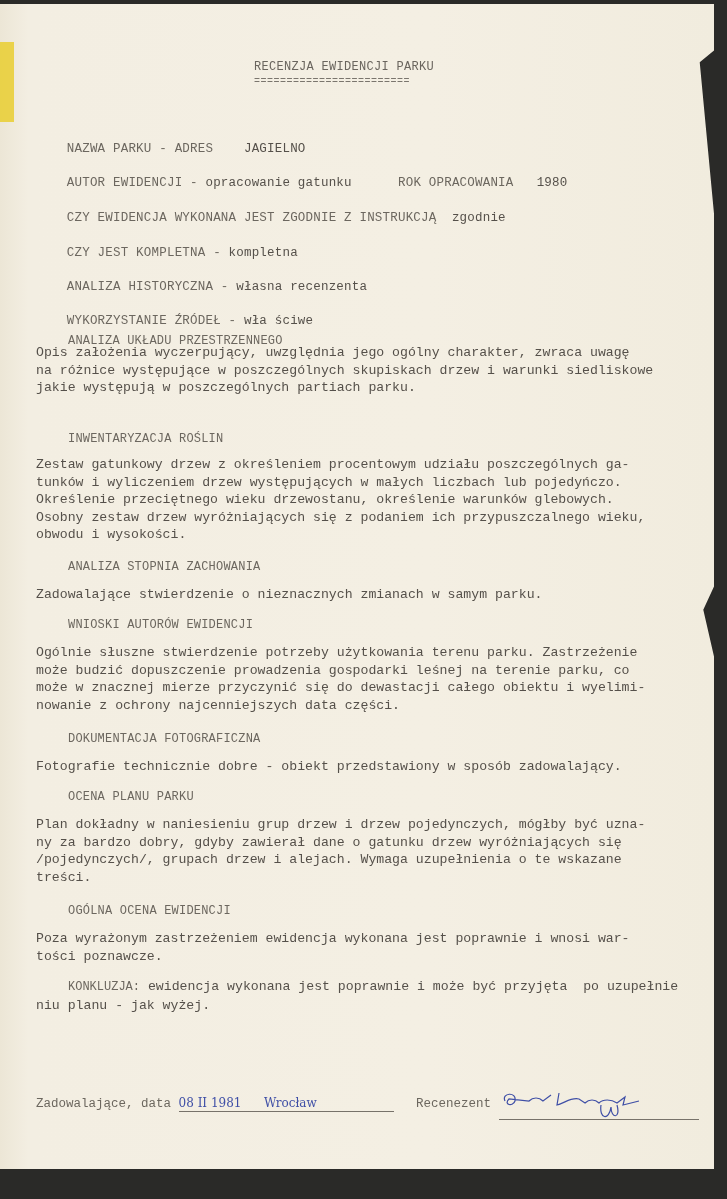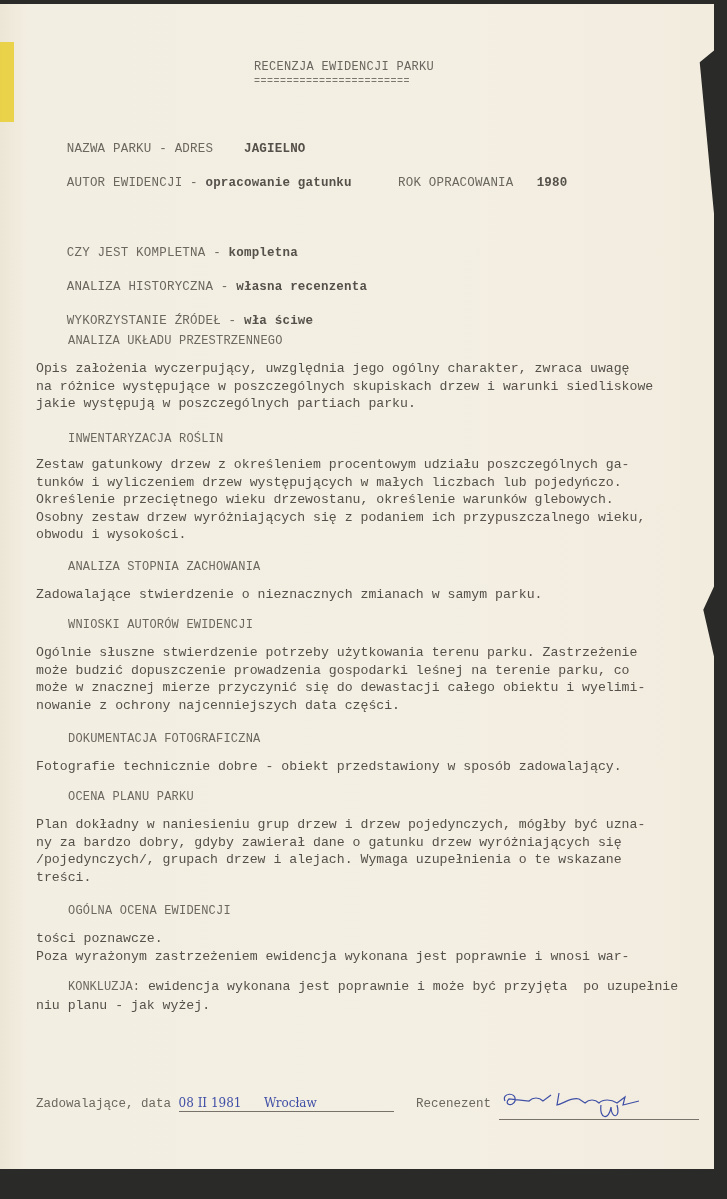--- a/index.html
+++ b/index.html
@@ -25,21 +25,21 @@
   }
   .title {
     position: absolute; left: 254px; top: 56px;
     font-size: 12px; color: #6a655e; letter-spacing: 0.3px;
   }
   .title-rule {
     position: absolute; left: 254px; top: 72px;
     font-size: 10px; color: #7a756d; letter-spacing: 0.5px;
   }
   .field { font-size: 12.5px; color: #6c675f; }
-  .field .val { color: #55504a; font-weight: bold; }
+  .field .val { color: #55504a; }
   .section-head { font-size: 12px; color: #6c675f; margin-left: 32px; }
   .para {
     position: absolute; left: 36px; width: 680px;
     font-size: 13.2px; color: #55504a; line-height: 17.5px;
     white-space: pre;
   }
   .conclusion-text { text-underline-offset: 3px; }
   .sig-row { position: absolute; left: 36px; top: 1085px; font-size: 12.5px; color: #6c675f; white-space: pre; }
   .hand { font-family: "DejaVu Serif", serif; color: #3f4fa6; font-size: 12px; }
   .blank {
@@ -54,49 +54,52 @@
 
   <div class="title">RECENZJA EWIDENCJI PARKU</div>
   <div class="title-rule">========================</div>
 
   <div class="line field" style="top:124px">
     <span>NAZWA PARKU - ADRES</span><span>    </span><span class="val">JAGIELNO</span>
   </div>
   <div class="line field" style="top:158px">
     <span>AUTOR EWIDENCJI -</span> <span class="val">opracowanie gatunku</span><span>      </span><span>ROK OPRACOWANIA</span><span>   </span><span class="val">1980</span>
   </div>
+  <div class="line field" style="top:193px">
+    <span>CZY EWIDENCJA WYKONANA JEST ZGODNIE Z INSTRUKCJĄ</span>  <span class="val">zgodnie</span>
+  </div>
   <div class="line field" style="top:228px">
     <span>CZY JEST KOMPLETNA -</span> <span class="val">kompletna</span>
   </div>
   <div class="line field" style="top:262px">
     <span>ANALIZA HISTORYCZNA -</span> <span class="val">własna recenzenta</span>
   </div>
   <div class="line field" style="top:296px">
     <span>WYKORZYSTANIE ŹRÓDEŁ -</span> <span class="val">wła ściwe</span>
   </div>
 
   <div class="line section-head" style="top:330px">ANALIZA UKŁADU PRZESTRZENNEGO</div>
-  <div class="para" style="top:356px"><div>Opis założenia wyczerpujący, uwzględnia jego ogólny charakter, zwraca uwagę</div><div>na różnice występujące w poszczególnych skupiskach drzew i warunki siedliskowe</div><div>jakie występują w poszczególnych partiach parku.</div></div>
+  <div class="para" style="top:340px"><div>Opis założenia wyczerpujący, uwzględnia jego ogólny charakter, zwraca uwagę</div><div>na różnice występujące w poszczególnych skupiskach drzew i warunki siedliskowe</div><div>jakie występują w poszczególnych partiach parku.</div></div>
 
   <div class="line section-head" style="top:428px">INWENTARYZACJA ROŚLIN</div>
   <div class="para" style="top:452px"><div>Zestaw gatunkowy drzew z określeniem procentowym udziału poszczególnych ga-</div><div>tunków i wyliczeniem drzew występujących w małych liczbach lub pojedyńczo.</div><div>Określenie przeciętnego wieku drzewostanu, określenie warunków glebowych.</div><div>Osobny zestaw drzew wyróżniających się z podaniem ich przypuszczalnego wieku,</div><div>obwodu i wysokości.</div></div>
 
   <div class="line section-head" style="top:556px">ANALIZA STOPNIA ZACHOWANIA</div>
   <div class="para" style="top:582px"><div>Zadowalające stwierdzenie o nieznacznych zmianach w samym parku.</div></div>
 
   <div class="line section-head" style="top:614px">WNIOSKI AUTORÓW EWIDENCJI</div>
   <div class="para" style="top:640px"><div>Ogólnie słuszne stwierdzenie potrzeby użytkowania terenu parku. Zastrzeżenie</div><div>może budzić dopuszczenie prowadzenia gospodarki leśnej na terenie parku, co</div><div>może w znacznej mierze przyczynić się do dewastacji całego obiektu i wyelimi-</div><div>nowanie z ochrony najcenniejszych data części.</div></div>
 
   <div class="line section-head" style="top:728px">DOKUMENTACJA FOTOGRAFICZNA</div>
   <div class="para" style="top:754px"><div>Fotografie technicznie dobre - obiekt przedstawiony w sposób zadowalający.</div></div>
 
   <div class="line section-head" style="top:786px">OCENA PLANU PARKU</div>
   <div class="para" style="top:812px"><div>Plan dokładny w naniesieniu grup drzew i drzew pojedynczych, mógłby być uzna-</div><div>ny za bardzo dobry, gdyby zawierał dane o gatunku drzew wyróżniających się</div><div>/pojedynczych/, grupach drzew i alejach. Wymaga uzupełnienia o te wskazane</div><div>treści.</div></div>
 
   <div class="line section-head" style="top:900px">OGÓLNA OCENA EWIDENCJI</div>
-  <div class="para" style="top:926px"><div>tości poznawcze.</div><div>Poza wyrażonym zastrzeżeniem ewidencja wykonana jest poprawnie i wnosi war-</div></div>
+  <div class="para" style="top:926px"><div>Poza wyrażonym zastrzeżeniem ewidencja wykonana jest poprawnie i wnosi war-</div><div>tości poznawcze.</div></div>
 
   <div class="para" style="top:974px"><div><span class="section-head">KONKLUZJA:</span> <span class="conclusion-text">ewidencja wykonana jest poprawnie i może być przyjęta  po uzupełnie</span></div><div><span class="conclusion-text">niu planu - jak wyżej.</span></div></div>
 
   <div class="sig-row"><span>Zadowalające, data</span> <span class="blank" style="width:215px"><span class="hand">08 II 1981</span>   <span class="hand">Wrocław</span></span>   <span>Recenezent</span> <span class="blank" style="width:200px"><svg width="170" height="30" style="vertical-align:-12px">
           <path d="M6 12 C2 4, 18 2, 16 12 C14 18, 4 16, 10 10 L30 12 C34 8, 40 8, 44 12 L52 6 M60 4 L58 16 C66 14, 72 8, 80 10 L86 14 C90 10, 96 10, 100 14 C104 10, 112 10, 118 14 L126 8 L124 16 L140 12 M102 16 C100 30, 110 32, 112 18 C112 30, 122 30, 118 16" stroke="#3f4fa6" stroke-width="1.2" fill="none"></path>
         </svg></span></div>
 </div>
 
 </body></html>

